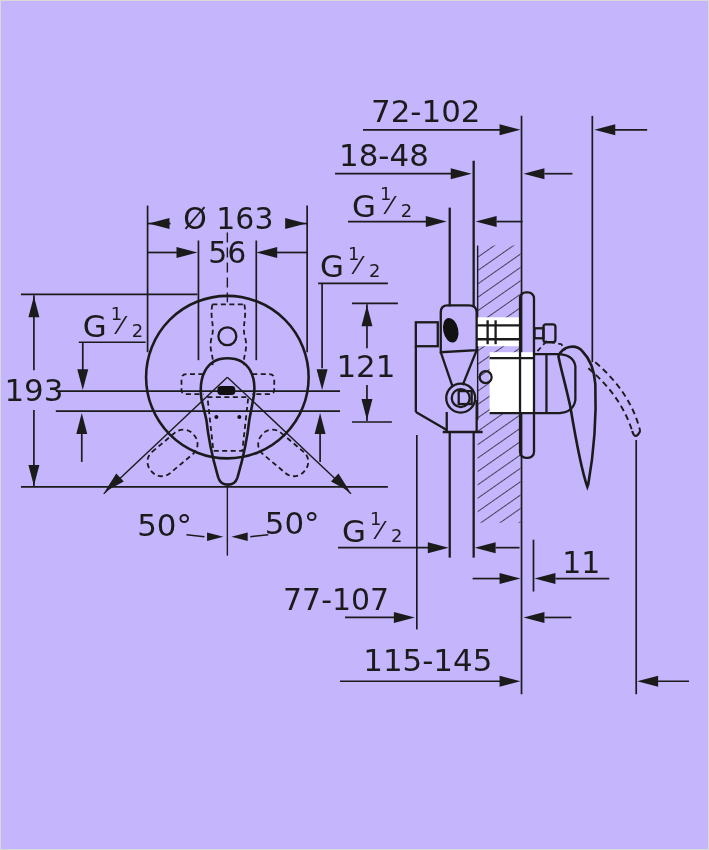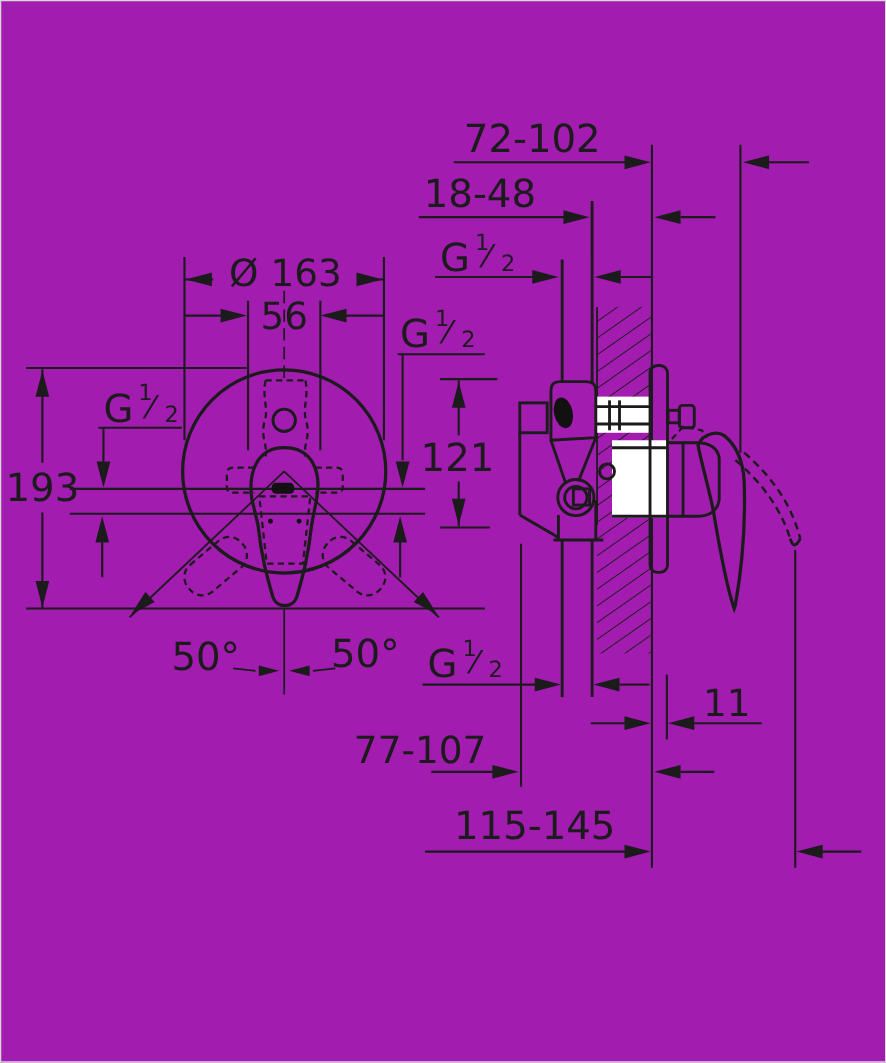--- a/index.html
+++ b/index.html
@@ -1,19 +1,19 @@
 <!DOCTYPE html>
 <html><head>
 <meta charset="utf-8">
 <style>
   html,body{margin:0;padding:0;background:#fff;}
   .frame{
     width:707px;height:848px;
     border:1px solid #d9d9d9;
-    background:#a21caf;
+    background:#c4b5fd;
     position:relative;
     font-family:"DejaVu Sans","Liberation Sans",sans-serif;
   }
   svg{display:block;}
   text{
     font-family:"DejaVu Sans","Liberation Sans",sans-serif;
     fill:#1b1b1b;
   }
   .dim{font-size:30px;}
   .dimb{font-size:31px;}

